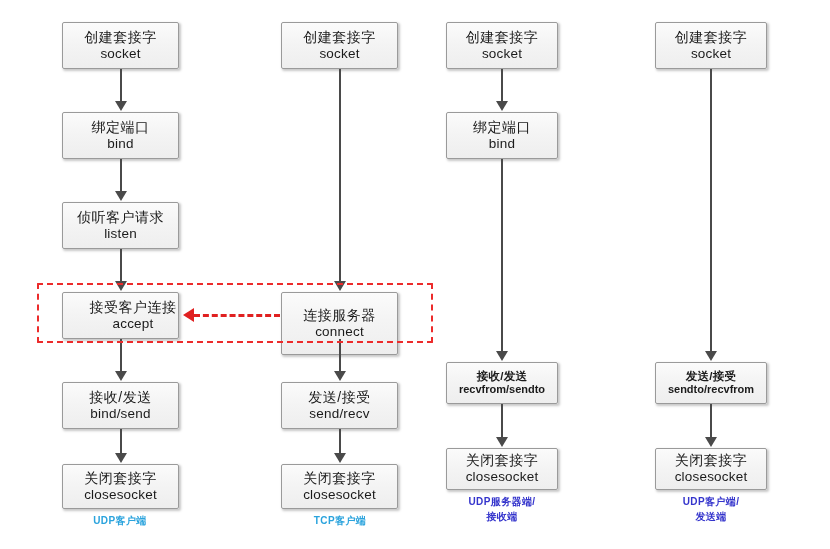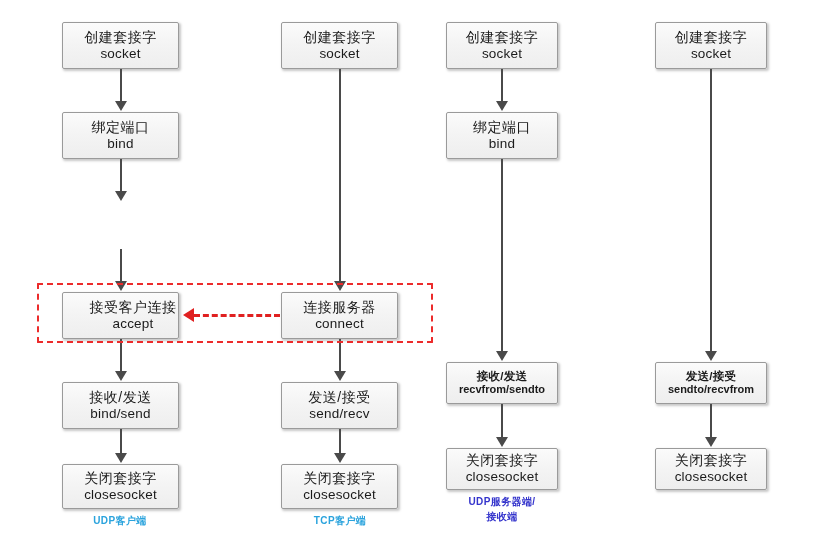--- a/index.html
+++ b/index.html
@@ -120,20 +120,24 @@
   <div class="conn" style="left:119.5px; top:69px; height:36px;"></div>
   <div class="arrowhead" style="left:114.5px; top:101px;"></div>
 
   <div class="node" style="left:62px;  top:112px; width:117px; height:47px;">
     <span class="cn">绑定端口</span>
     <span class="en">bind</span>
   </div>
   <div class="conn" style="left:119.5px; top:159px; height:36px;"></div>
   <div class="arrowhead" style="left:114.5px; top:191px;"></div>
 
+  <div class="node" style="left:62px;  top:202px; width:117px; height:47px;">
+    <span class="cn">侦听客户请求</span>
+    <span class="en">listen</span>
+  </div>
   <div class="conn" style="left:119.5px; top:249px; height:36px;"></div>
   <div class="arrowhead" style="left:114.5px; top:281px;"></div>
 
   <div class="node" style="left:62px;  top:292px; width:117px; height:47px;padding-left:25px;">
     <span class="cn">接受客户连接</span>
     <span class="en">accept</span>
   </div>
   <div class="conn" style="left:119.5px; top:339px; height:36px;"></div>
   <div class="arrowhead" style="left:114.5px; top:371px;"></div>
 
@@ -151,21 +155,21 @@
 
   <div class="caption tcp" style="left:50px; top:514px; width:140px;">UDP客户端</div>
 
   <div class="node" style="left:281px; top:22px;  width:117px; height:47px;">
     <span class="cn">创建套接字</span>
     <span class="en">socket</span>
   </div>
   <div class="conn" style="left:338.5px; top:69px; height:216px;"></div>
   <div class="arrowhead" style="left:333.5px; top:281px;"></div>
 
-  <div class="node" style="left:281px; top:292px; width:117px; height:47px;">
+  <div class="node" style="left:281px; top:292px; width:117px; height:63px;">
     <span class="cn">连接服务器</span>
     <span class="en">connect</span>
   </div>
   <div class="conn" style="left:338.5px; top:339px; height:36px;"></div>
   <div class="arrowhead" style="left:333.5px; top:371px;"></div>
 
   <div class="node" style="left:281px; top:382px; width:117px; height:47px;">
     <span class="cn">发送/接受</span>
     <span class="en">send/recv</span>
   </div>
@@ -220,19 +224,21 @@
     <span class="en">sendto/recvfrom</span>
   </div>
   <div class="conn" style="left:710px; top:404px; height:37px;"></div>
   <div class="arrowhead" style="left:705px; top:437px;"></div>
 
   <div class="node" style="left:655px; top:448px; width:112px; height:42px;">
     <span class="cn">关闭套接字</span>
     <span class="en">closesocket</span>
   </div>
 
+  <div class="caption udp" style="left:641px; top:495px; width:140px;">UDP客户端/
+发送端</div>
 
   <div class="group-box" style="left:37px; top:283px; width:396px; height:60px;"></div>
 
   <div class="red-arrow-line" style="left:194px; top:314px; width:86px;"></div>
   <div class="red-arrow-head" style="left:183px; top:308px;"></div>
 
 </div>
 
 </body></html>

